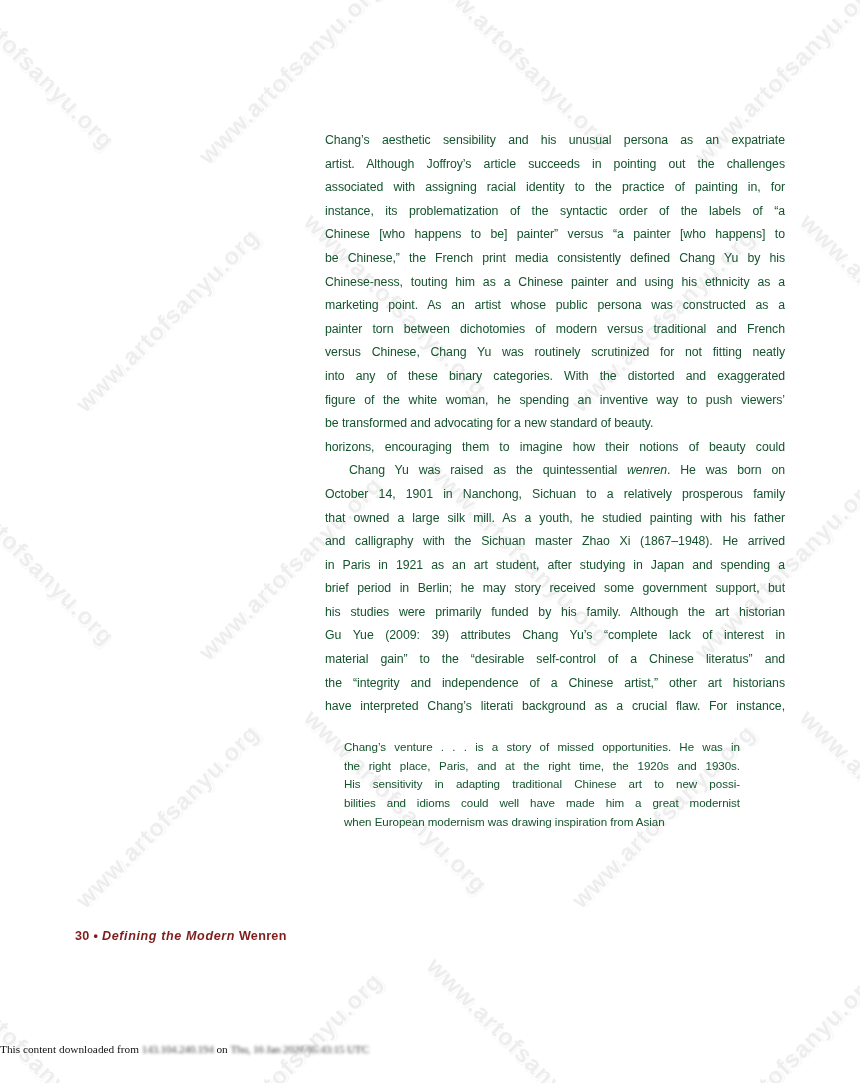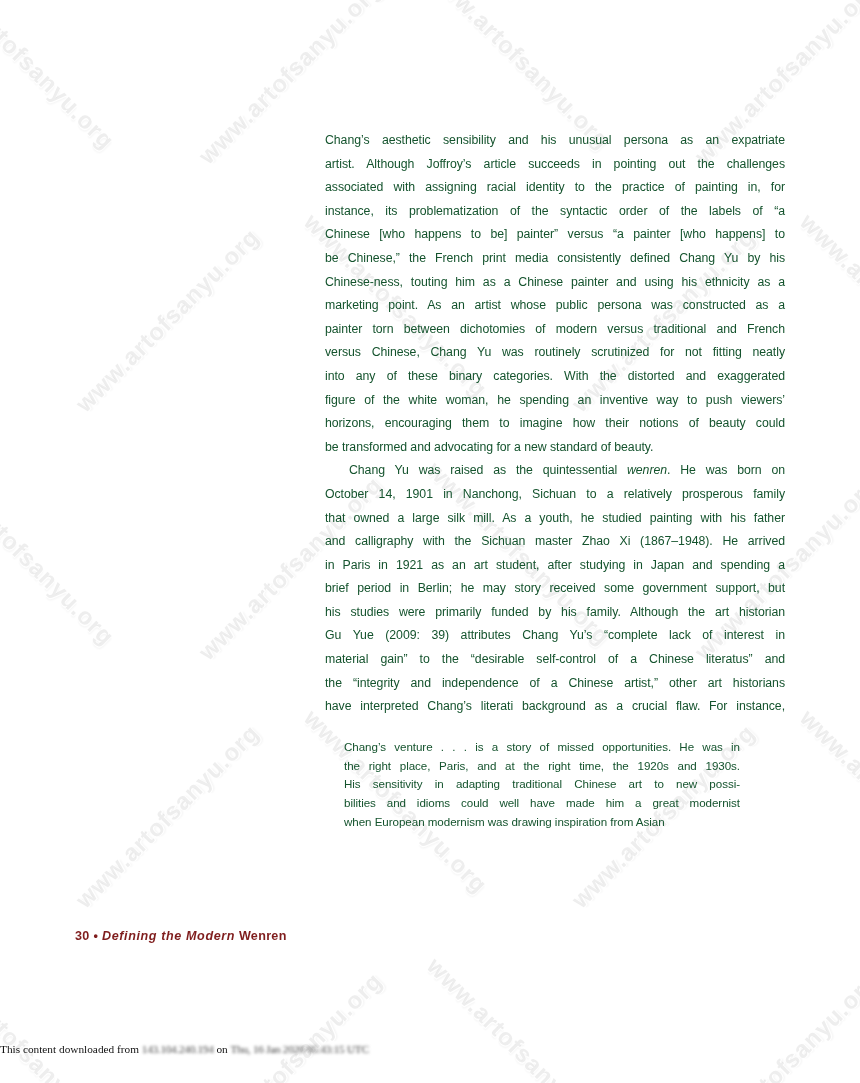--- a/index.html
+++ b/index.html
@@ -110,22 +110,22 @@
         <div class="ln">associated with assigning racial identity to the practice of painting in, for</div>
         <div class="ln">instance, its problematization of the syntactic order of the labels of “a</div>
         <div class="ln">Chinese [who happens to be] painter” versus “a painter [who happens] to</div>
         <div class="ln">be Chinese,” the French print media consistently defined Chang Yu by his</div>
         <div class="ln">Chinese-ness, touting him as a Chinese painter and using his ethnicity as a</div>
         <div class="ln">marketing point. As an artist whose public persona was constructed as a</div>
         <div class="ln">painter torn between dichotomies of modern versus traditional and French</div>
         <div class="ln">versus Chinese, Chang Yu was routinely scrutinized for not fitting neatly</div>
         <div class="ln">into any of these binary categories. With the distorted and exaggerated</div>
         <div class="ln">figure of the white woman, he spending an inventive way to push viewers’</div>
+        <div class="ln ln-last">be transformed and advocating for a new standard of beauty.</div>
         <div class="ln">horizons, encouraging them to imagine how their notions of beauty could</div>
-        <div class="ln ln-last">be transformed and advocating for a new standard of beauty.</div>
       </div>
 
     <div>
       <div class="ln indent">
         <span>Chang Yu was raised as the quintessential </span><span class="em">wenren</span><span>. He was born on</span>
       </div>
       <div>
           <div class="ln">October 14, 1901 in Nanchong, Sichuan to a relatively prosperous family</div>
           <div class="ln">that owned a large silk mill. As a youth, he studied painting with his father</div>
           <div class="ln">and calligraphy with the Sichuan master Zhao Xi (1867–1948). He arrived</div>

